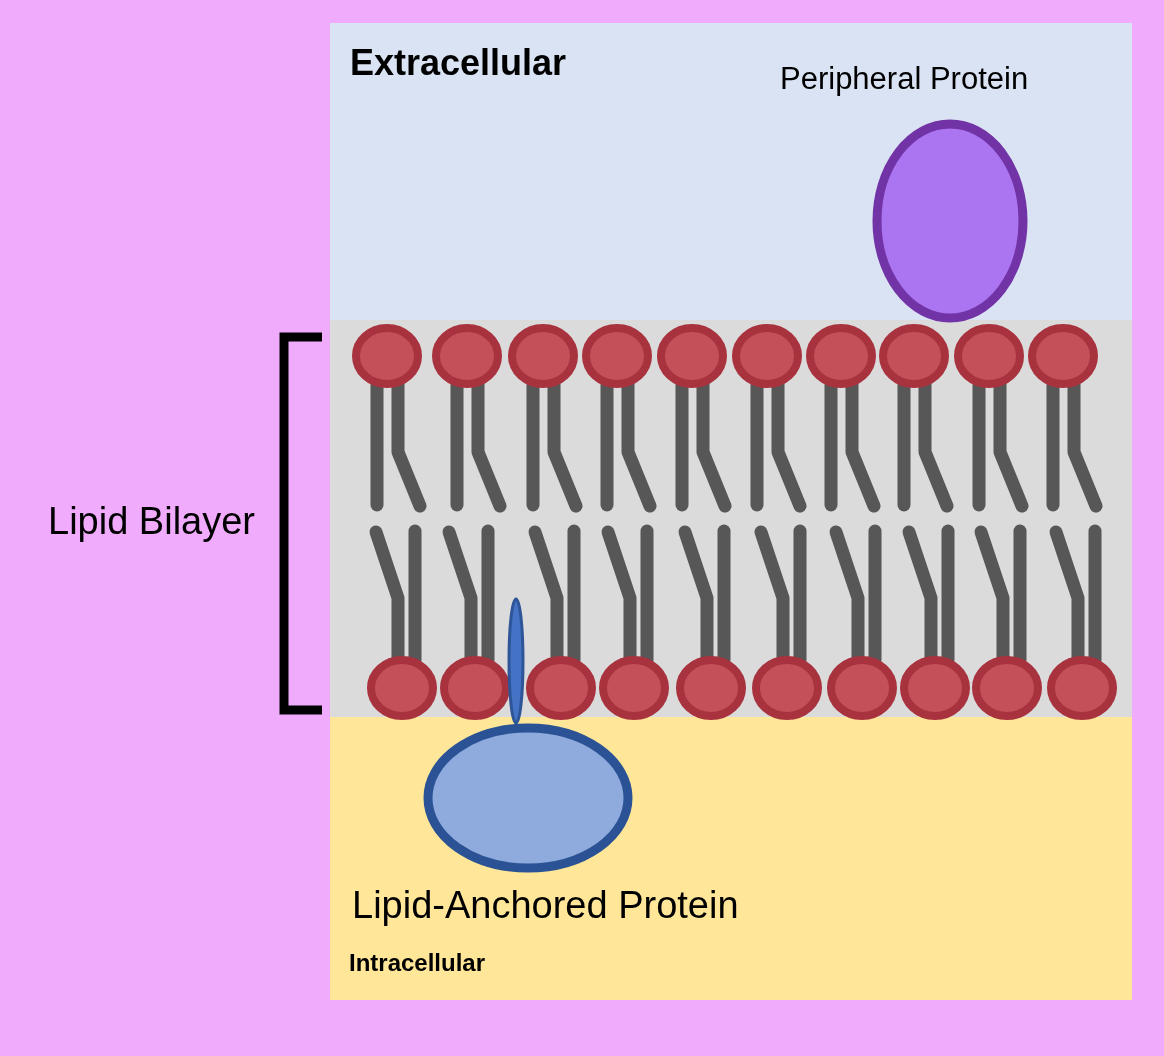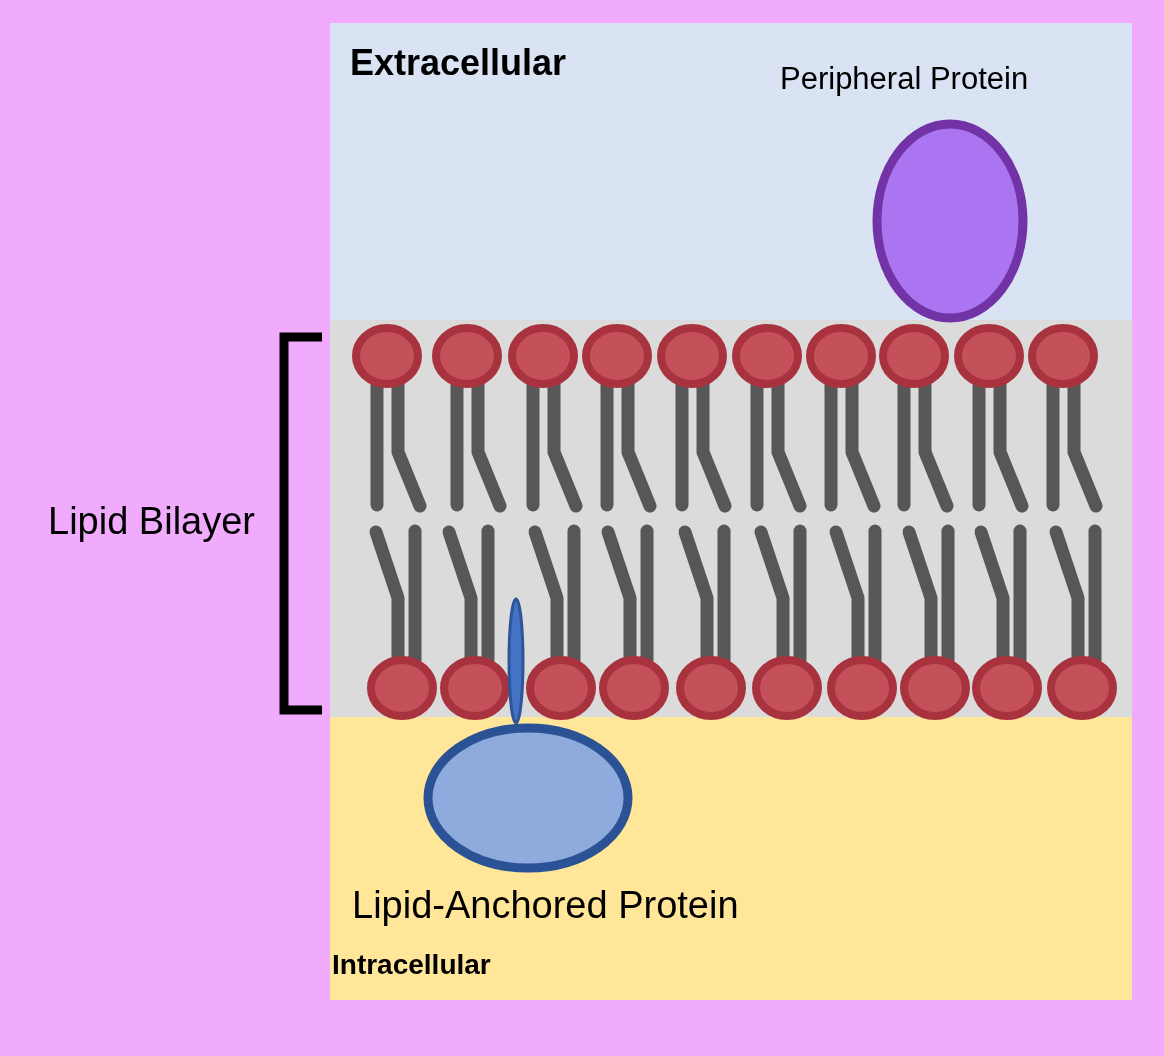--- a/index.html
+++ b/index.html
@@ -24,21 +24,21 @@
     position: absolute;
     color: #000000;
     line-height: 1.05;
     white-space: nowrap;
   }
   .label.bold { font-weight: bold; }
   .lbl-extracellular { left: 350px; top: 44px;  font-size: 36px; }
   .lbl-peripheral    { left: 758px; top: 63px;  font-size: 31px; margin-left: 22px; }
   .lbl-bilayer       { left: 48px;  top: 502px; font-size: 38px; text-align: center; }
   .lbl-anchored      { left: 352px; top: 886px; font-size: 38px; }
-  .lbl-intracellular { left: 332px; top: 950px; font-size: 28px; }
+  .lbl-intracellular { left: 349px; top: 950px; font-size: 24px; }
 </style>
 </head>
 <body>
 
 <div class="canvas">
 
   <svg width="1164" height="1056" viewBox="0 0 1164 1056">
 
     <rect x="330" y="23" width="802" height="297" fill="#dae3f3"></rect>
     <rect x="330" y="320" width="802" height="397" fill="#dbdbdb"></rect>

